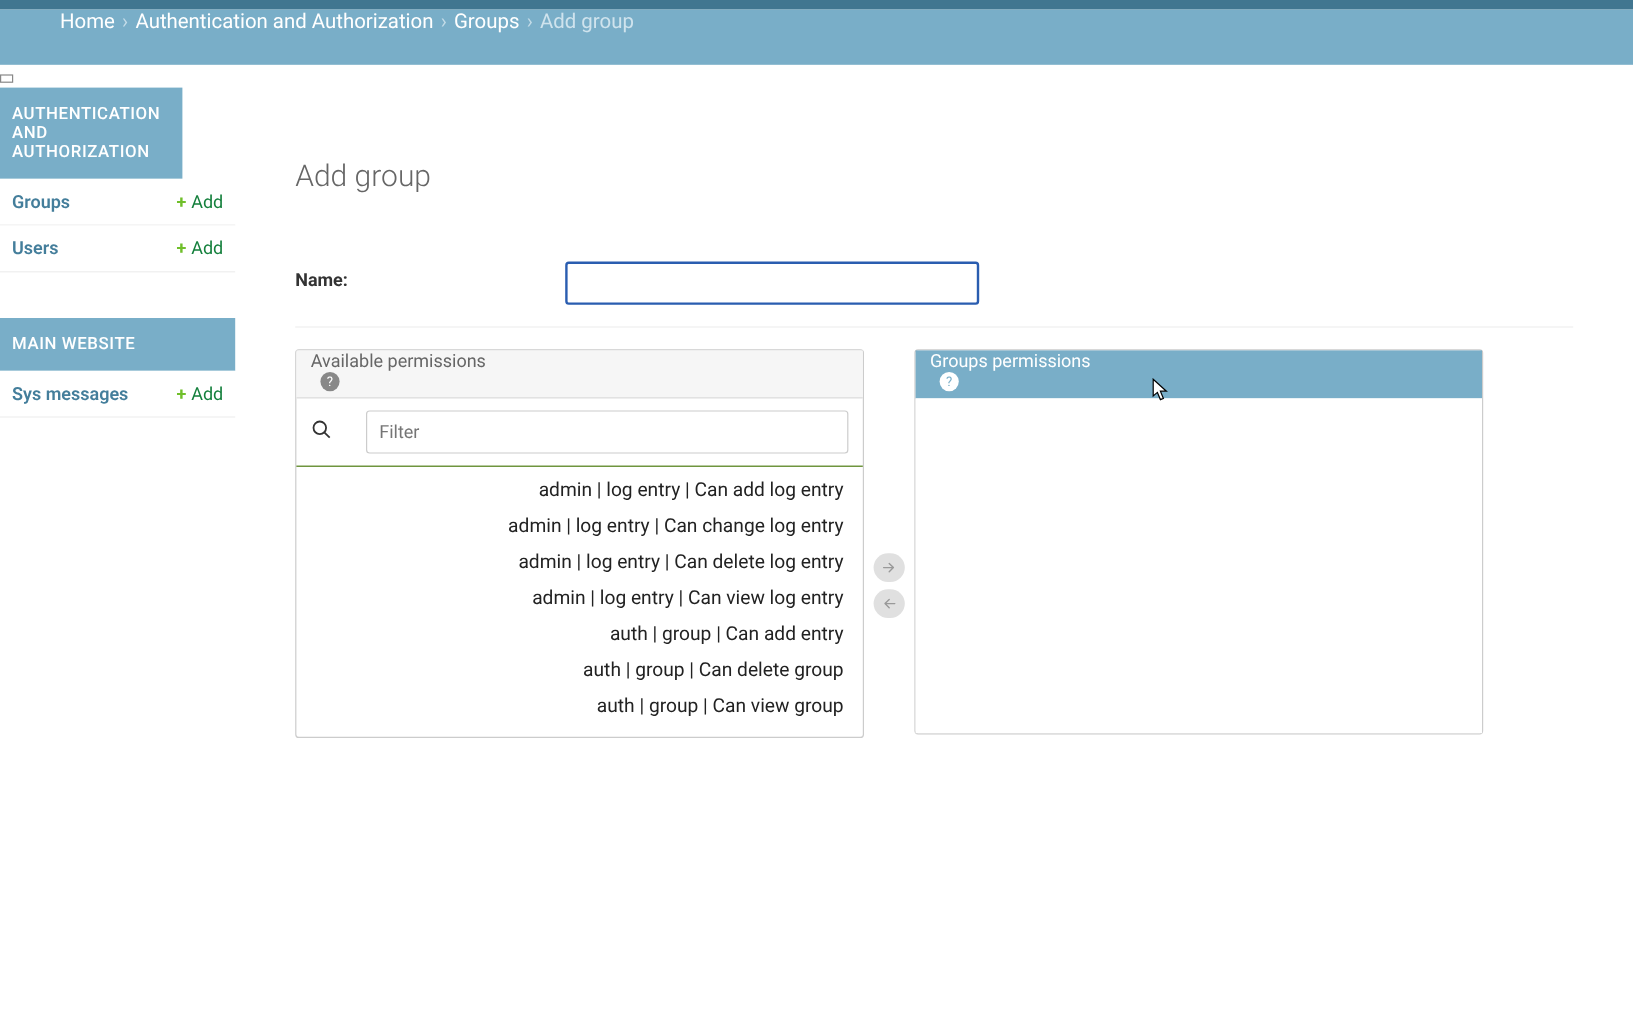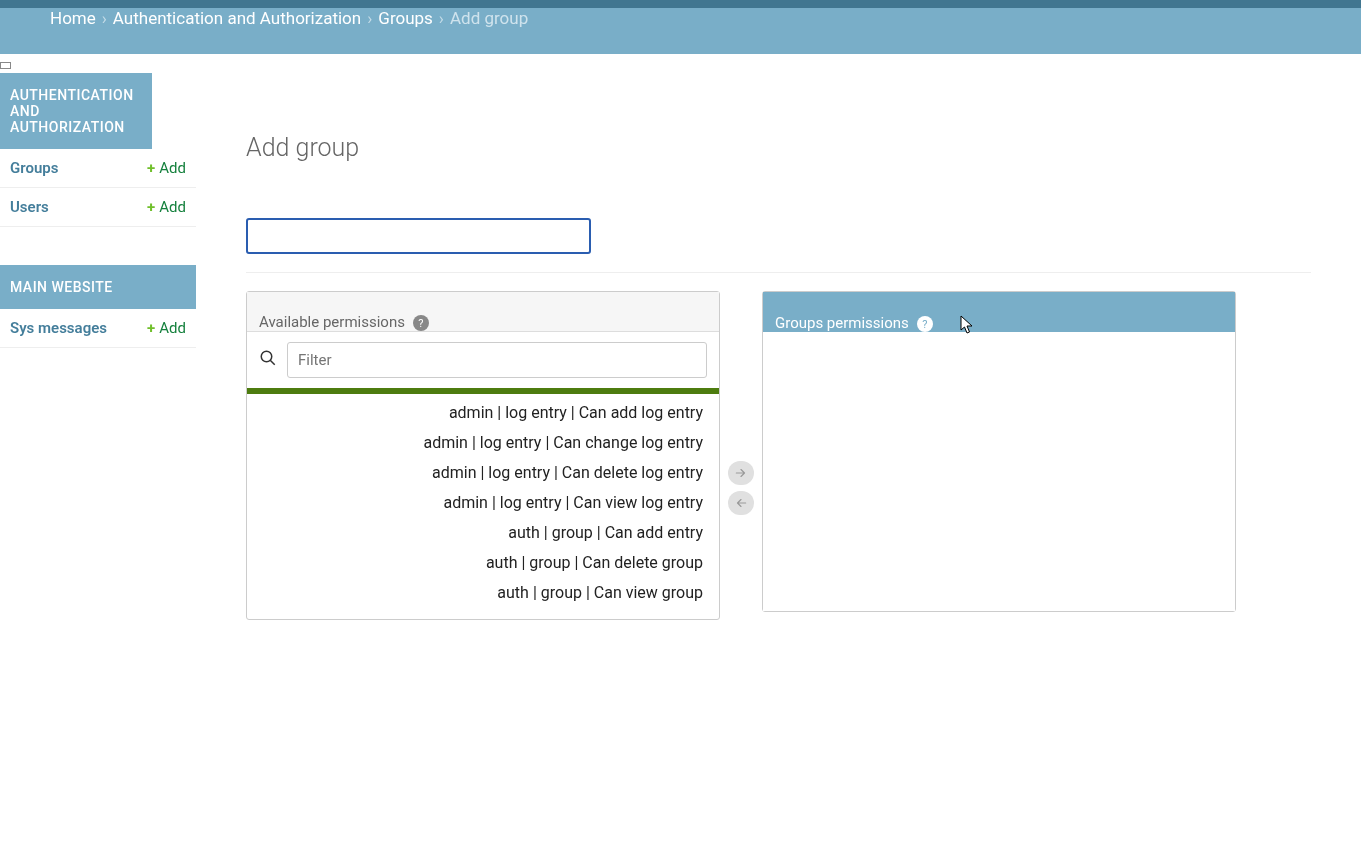--- a/index.html
+++ b/index.html
@@ -33,26 +33,26 @@
 .form-row { display:flex; align-items:flex-start; padding:18px 0; border-bottom:1px solid #eee; }
 .form-row:last-child { border-bottom:none; }
 .form-label { width:225px; font-size:15px; color:#333; padding-top:6px;}
 .form-label.bold { font-weight:700; }
 
 .name-input { width:345px; height:36px; border:2px solid #2a5db0; border-radius:3px; padding:6px 10px; font-size:15px; outline:none; }
 
 .selector-wrap { display:flex; align-items:flex-start; gap:8px; width:990px; }
 
 .box { border:1px solid #ccc; border-radius:3px; width:475px; display:flex; flex-direction:column; background:#fff; }
-.box-header { height:40px; display:flex; align-items:flex-end; padding:0 12px; font-size:15px; color:#666; background:#f6f6f6; border-bottom:1px solid #ddd; }
+.box-header { height:40px; display:flex; align-items:flex-start; padding:0 12px; font-size:15px; color:#666; background:#f6f6f6; border-bottom:1px solid #ddd;flex-direction:column; }
 .box-header .help { margin-left:8px; width:16px; height:16px; border-radius:50%; background:#888; color:#fff; font-size:11px; display:inline-flex; align-items:center; justify-content:center; }
 .box-header.chosen { background:#79aec8; color:#fff; border-bottom:none;}
 .box-header.chosen .help { background:#fff; color:#79aec8; }
 
-.filter-bar { display:flex; align-items:center; gap:10px; padding:10px 12px; border-bottom:6px solid #4d7c0f; }
+.filter-bar { display:flex; align-items:center; gap:28px; padding:10px 12px; border-bottom:1px solid #4d7c0f; }
 .filter-bar .search-icon svg { width:18px; height:18px; stroke:#333; fill:none; }
 .filter-input { flex:1; height:36px; border:1px solid #ccc; border-radius:3px; padding:0 10px; font-size:15px; }
 
 .perm-list-wrap { position:relative; height:225px; }
 .perm-list { list-style:none; height:100%; overflow-y:scroll; padding:4px 0;text-align:right; }
 .perm-list li { padding:3px 16px; font-size:16px; color:#222; cursor:pointer; line-height:1.5; white-space:nowrap; overflow:hidden; text-overflow:ellipsis; }
 
 
 .perm-list::-webkit-scrollbar { width:16px; }
 .perm-list::-webkit-scrollbar-track { background:#f1f1f1; }
@@ -117,20 +117,21 @@
         </span>
       </div>
     </div>
   </aside>
 
   <main class="main">
     <h1 class="page-title">Add group</h1>
 
     <div class="form">
       <div class="form-row">
+        <div class="form-label bold">Name:</div>
         <input class="name-input" type="text" value="" style="">
       </div>
 
       <div class="form-row" style="border-bottom:none;">
 
         <div class="selector-wrap">
 
           <div class="box">
             <div class="box-header">
               <span>Available permissions</span>

